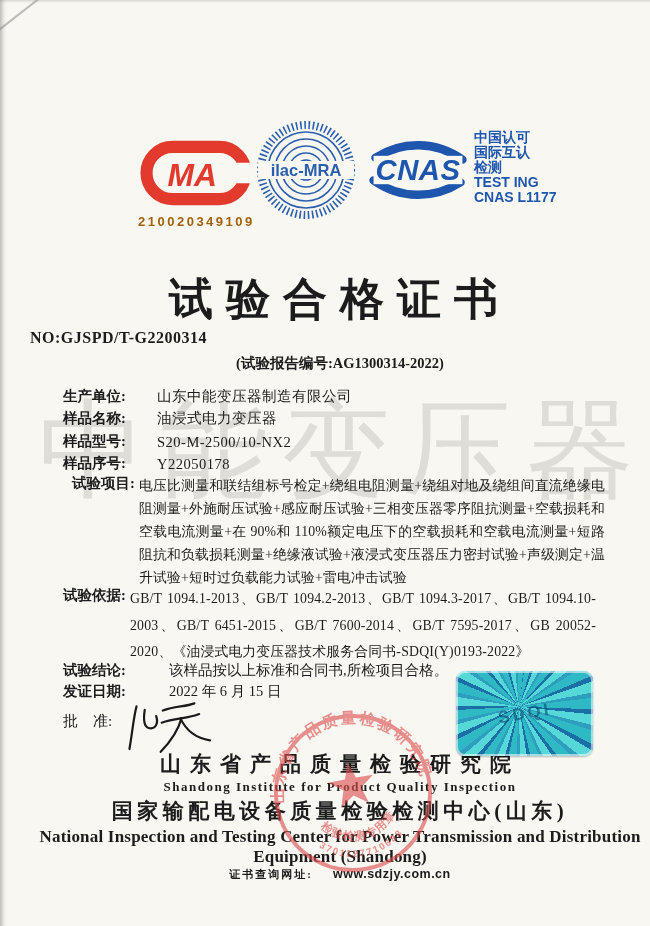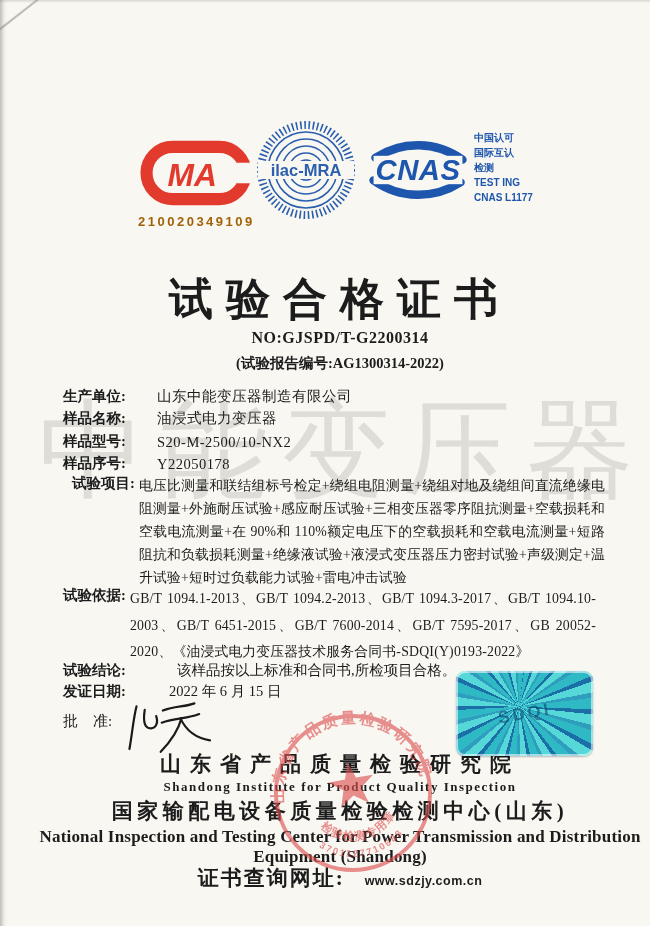--- a/index.html
+++ b/index.html
@@ -21,25 +21,25 @@
     color:rgba(168,168,160,.32);font-family:"Liberation Serif",serif;z-index:0;
   }
   
   .logos{position:absolute;left:0;top:118px;width:100%;height:110px;z-index:1;}
   .cma-wrap{position:absolute;left:138px;top:22px;width:116px;text-align:center;}
   .cma-number{margin-top:4px;color:#a16207;font-weight:bold;font-size:13px;
     letter-spacing:2.5px;font-family:"Liberation Sans",sans-serif;}
   .ilac-wrap{position:absolute;left:256px;top:2px;}
   .cnas-wrap{position:absolute;left:366px;top:20px;}
   .cnas-side{position:absolute;left:474px;top:12px;color:#1e56ad;
-    font-family:"Liberation Sans",sans-serif;font-weight:bold;font-size:10px;line-height:15px;}
+    font-family:"Liberation Sans",sans-serif;font-weight:bold;font-size:14px;line-height:15px;}
   
   .title{position:absolute;left:30px;right:0;top:270px;text-align:center;
     font-size:44px;font-weight:bold;letter-spacing:13px;z-index:1;}
-  .cert-no{position:absolute;left:30px;right:0;top:329px;text-align:center;
+  .cert-no{position:absolute;left:30px;right:0;top:329px;text-align:left;
     font-size:16px;font-weight:bold;letter-spacing:.5px;z-index:1;}
   .report-no{position:absolute;left:30px;right:0;top:354px;text-align:center;
     font-size:14.5px;font-weight:bold;z-index:1;}
   
   .fields{position:absolute;left:63px;top:383px;z-index:1;}
   .field-row{display:flex;height:22.6px;align-items:flex-end;font-size:14.5px;}
   .field-label{font-weight:bold;width:84px;}
   .field-value{margin-left:10px;letter-spacing:.5px;}
   .mono-val{font-family:"Liberation Serif",serif;}
   .para-block{position:absolute;z-index:1;}
@@ -66,21 +66,21 @@
   
   .org1-cn{position:absolute;left:30px;right:0;top:750px;text-align:center;
     font-size:21px;font-weight:bold;letter-spacing:9px;z-index:1;}
   .org1-en{position:absolute;left:30px;right:0;top:779px;text-align:center;
     font-size:13px;font-weight:bold;letter-spacing:1.5px;z-index:1;}
   .org2-cn{position:absolute;left:30px;right:0;top:797px;text-align:center;
     font-size:21px;font-weight:bold;letter-spacing:4.5px;z-index:1;}
   .org2-en{position:absolute;left:30px;right:0;top:827px;text-align:center;
     font-size:17px;font-weight:bold;letter-spacing:.2px;z-index:1;}
   .query-line{position:absolute;left:30px;right:0;top:864px;text-align:center;z-index:1;}
-  .query-label{font-weight:bold;font-size:21px;letter-spacing:2px;}
+  .query-label{font-weight:bold;font-size:11px;letter-spacing:2px;}
   .query-url{font-family:"Liberation Sans",sans-serif;font-weight:bold;font-size:12.5px;
     margin-left:16px;letter-spacing:.5px;}
   .stamp{position:absolute;left:258px;top:698px;z-index:4;pointer-events:none;}
 </style>
 </head>
 <body>
 
 <div class="page">
 
   <div class="scan-edge-left"></div>
@@ -159,21 +159,21 @@
   <div class="para-block" style="left:72px;top:474px;">
     <span class="para-label">试验项目:</span>
     <p class="para-text">电压比测量和联结组标号检定+绕组电阻测量+绕组对地及绕组间直流绝缘电阻测量+外施耐压试验+感应耐压试验+三相变压器零序阻抗测量+空载损耗和空载电流测量+在 90%和 110%额定电压下的空载损耗和空载电流测量+短路阻抗和负载损耗测量+绝缘液试验+液浸式变压器压力密封试验+声级测定+温升试验+短时过负载能力试验+雷电冲击试验</p>
   </div>
 
   <div class="para-block" style="left:63px;top:586px;">
     <span class="para-label">试验依据:</span>
     <p class="para-text basis-text">GB/T 1094.1-2013、GB/T 1094.2-2013、GB/T 1094.3-2017、GB/T 1094.10-2003、GB/T 6451-2015、GB/T 7600-2014、GB/T 7595-2017、GB 20052-2020、《油浸式电力变压器技术服务合同书-SDQI(Y)0193-2022》</p>
   </div>
 
-  <div class="single-row" style="top:661px;gap:8px;">
+  <div class="single-row" style="top:661px;">
     <span class="lbl">试验结论:</span>
     <span class="val">该样品按以上标准和合同书,所检项目合格。</span>
   </div>
   <div class="single-row" style="top:682px;">
     <span class="lbl">发证日期:</span>
     <span class="val">2022 年 6 月 15 日</span>
   </div>
 
   <div class="approve-row">
     <span class="lbl">批　准:</span>

